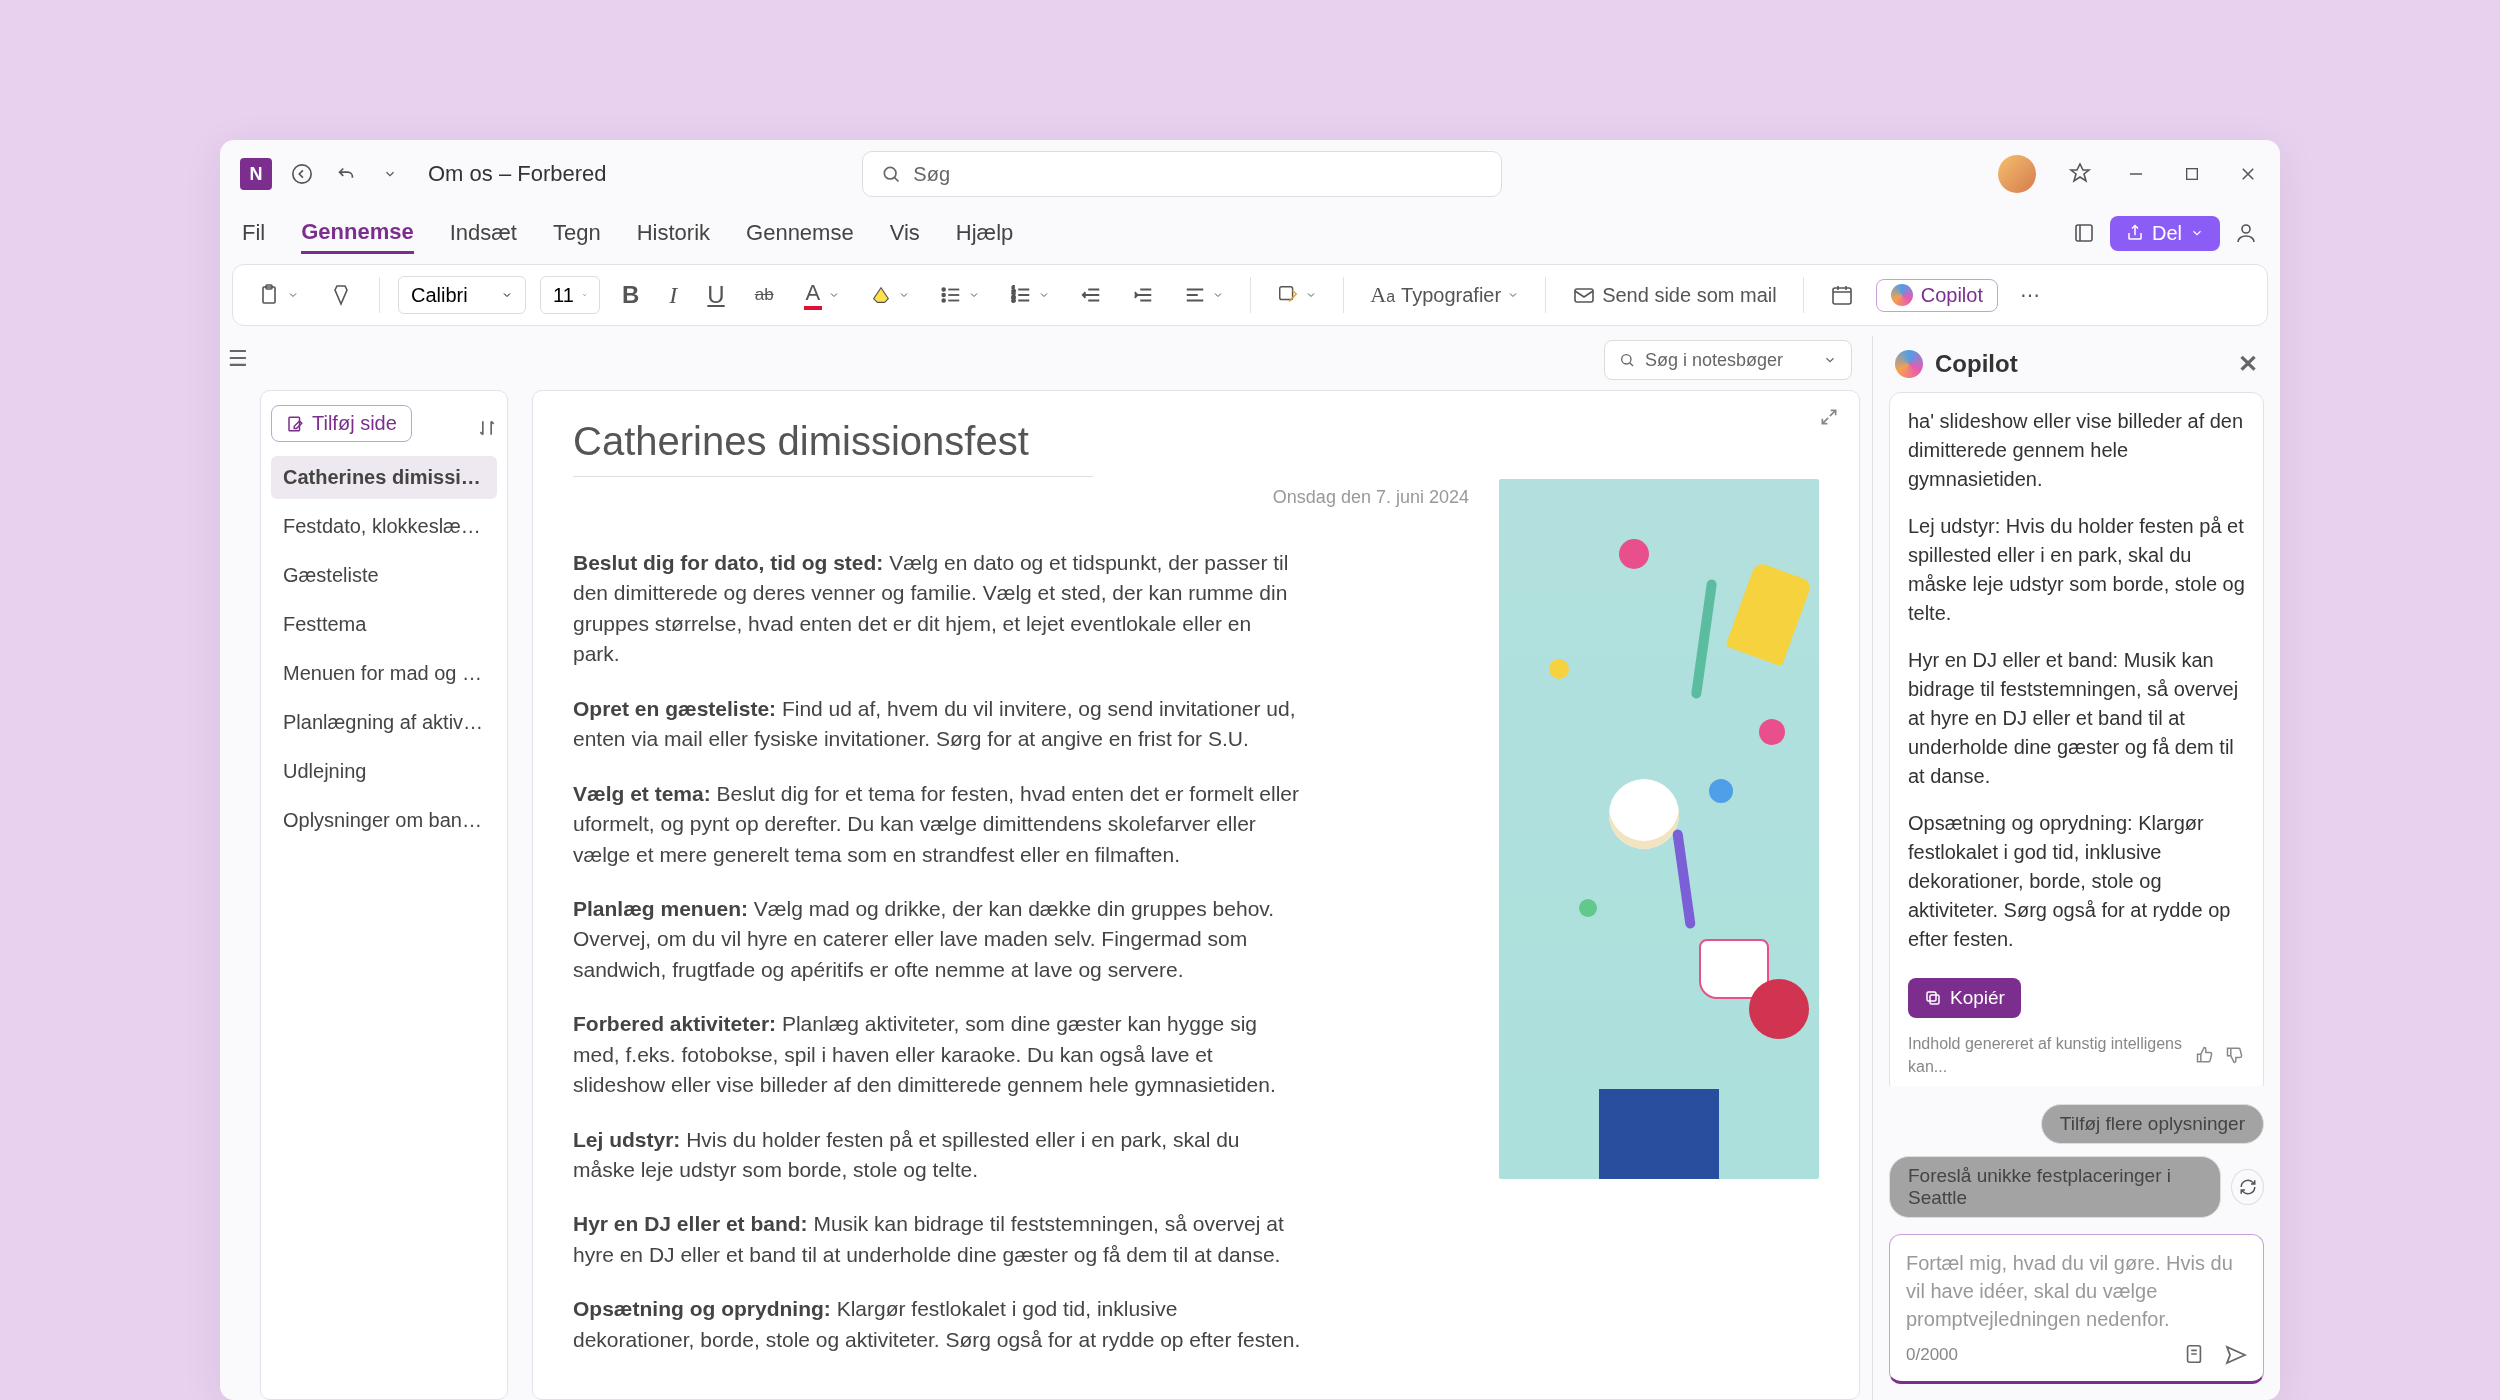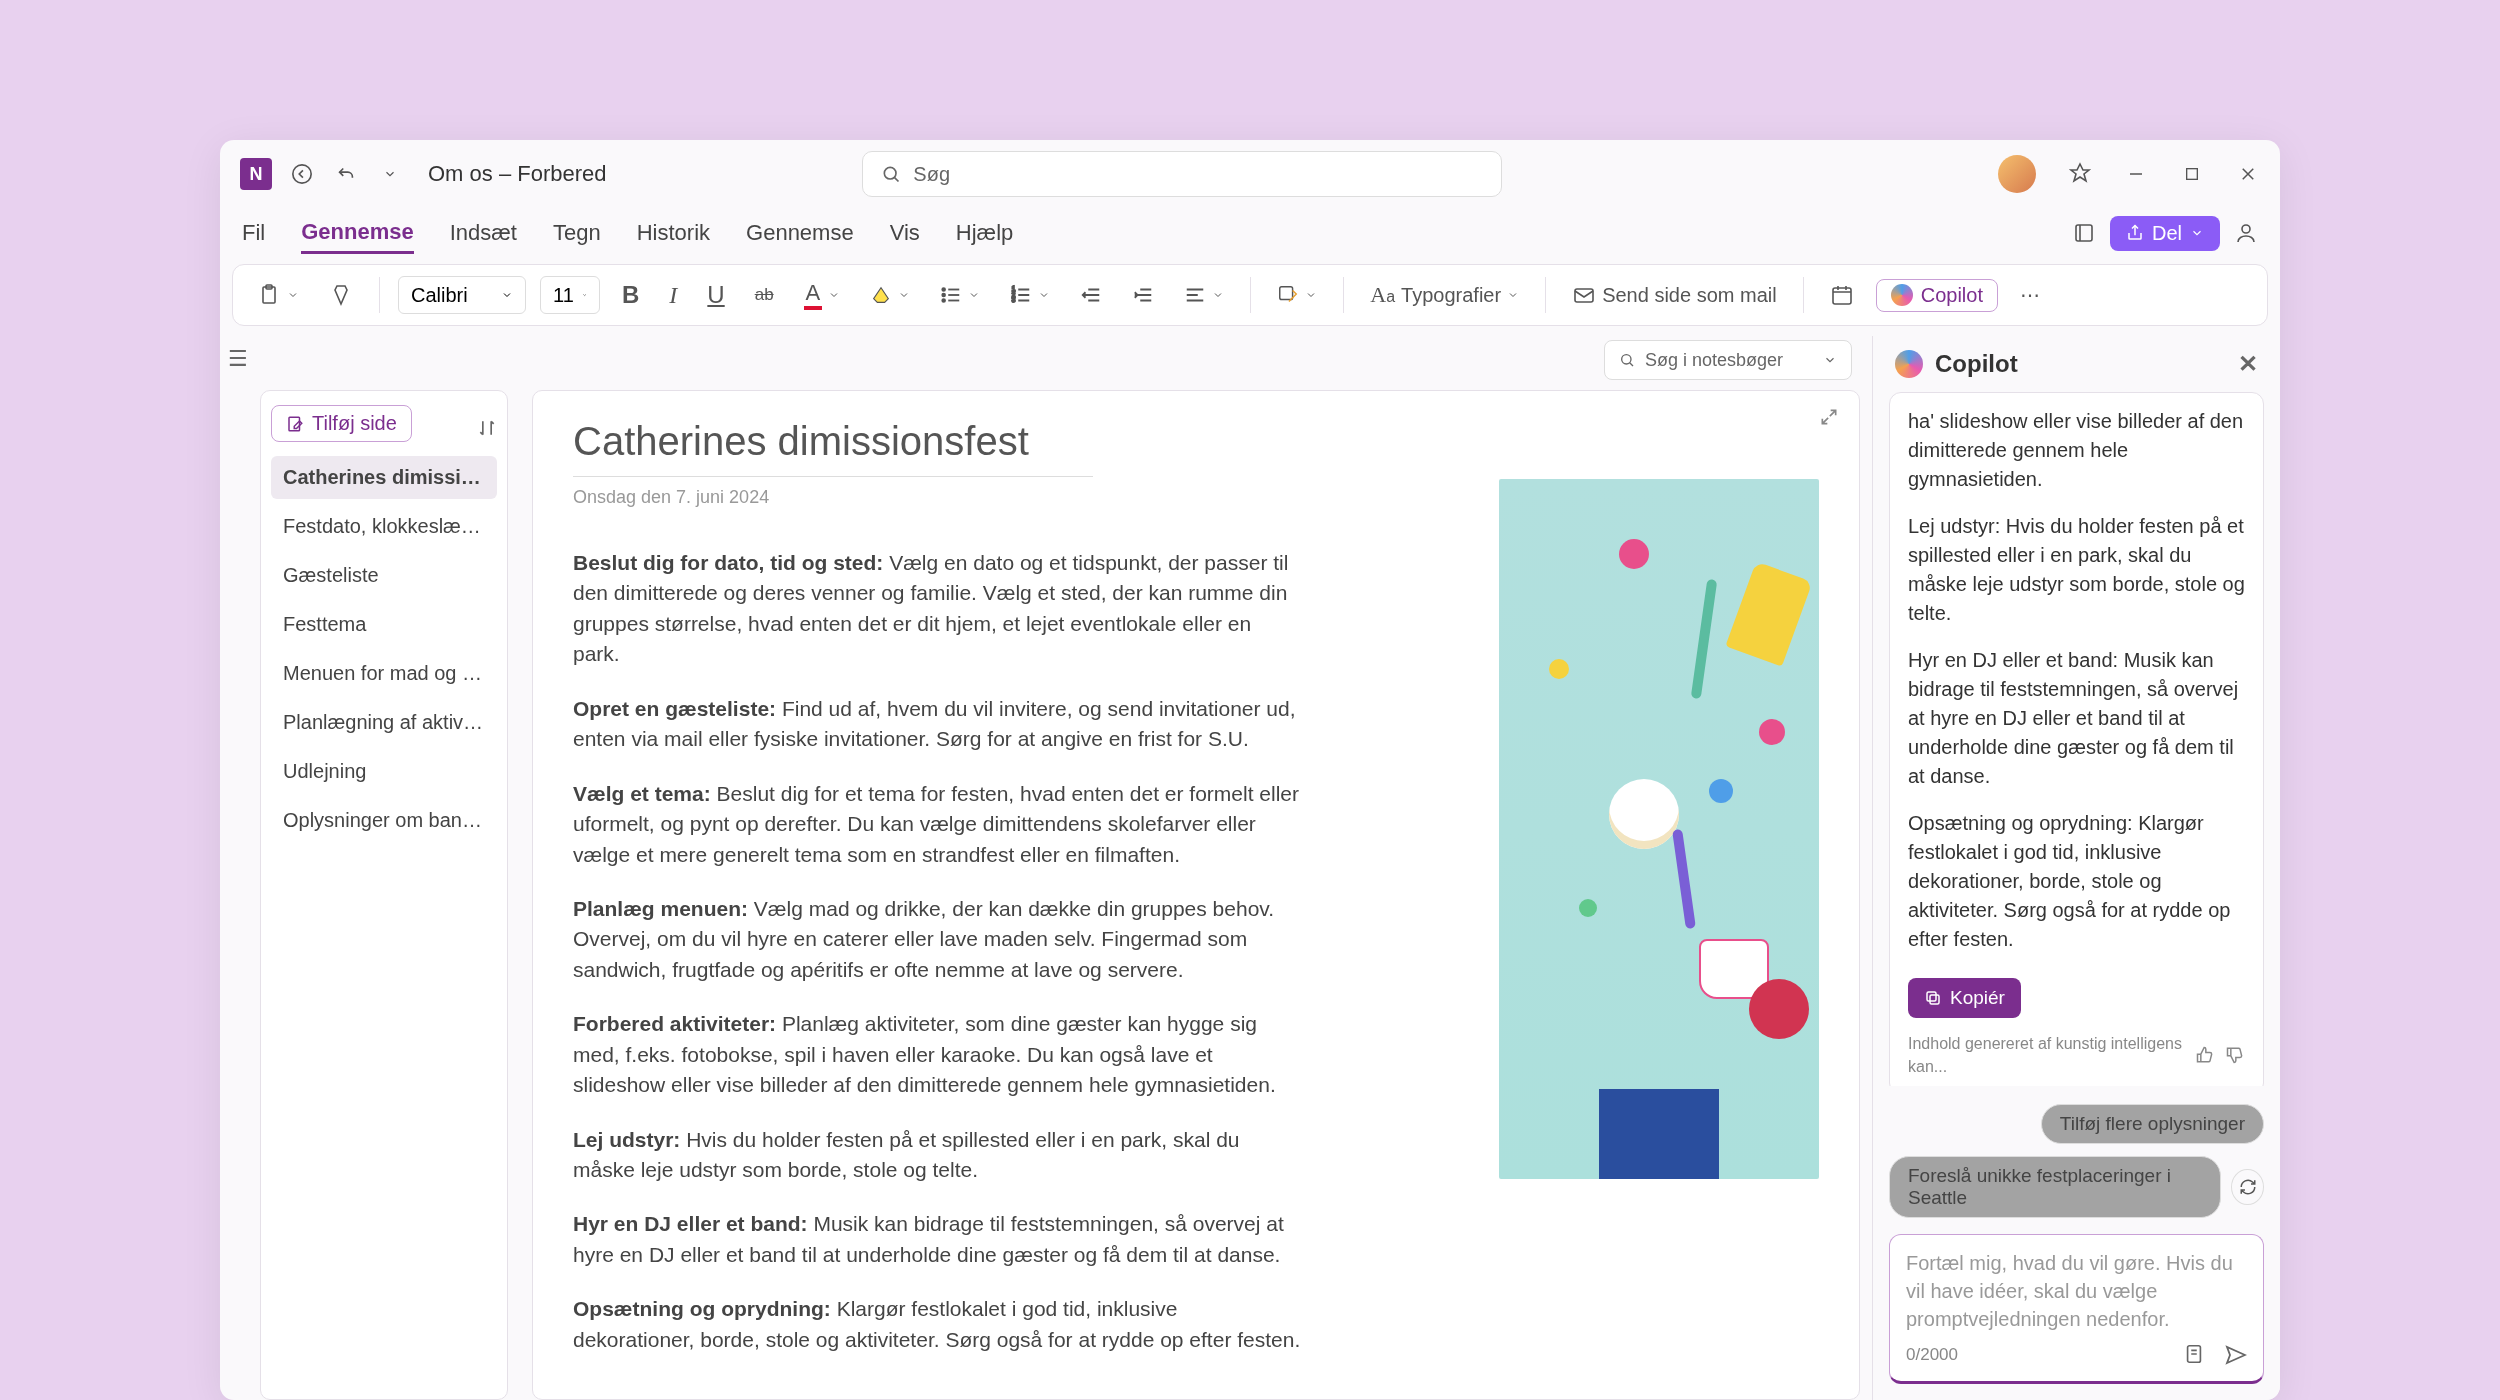--- a/index.html
+++ b/index.html
@@ -29,21 +29,21 @@
 .add-page { border: 1px solid #c9a0d6; border-radius: 8px; color: #7b2e8e; font-size: 20px; padding: 6px 14px; display: flex; align-items: center; gap: 8px; cursor: pointer; margin-bottom: 8px; width: fit-content; justify-content: flex-end; }
 .side-wrap { position: relative; }
 .side-item { font-size: 20px; color: #444; padding: 10px 12px; border-radius: 6px; cursor: pointer; white-space: nowrap; overflow: hidden; text-overflow: ellipsis; }
 .side-item.active { background: #eee9f0; font-weight: 600; }
 .content-top { display: flex; justify-content: flex-end; padding: 4px 20px 10px; }
 .notebook-search { border: 1px solid #ddd; border-radius: 8px; height: 40px; width: 248px; display: flex; align-items: center; padding: 0 14px; gap: 10px; font-size: 18px; color: #666; background: #fff; }
 .page { flex: 1; background: #fff; border: 1px solid #e5e0e8; border-radius: 10px; margin: 0 12px 0 12px; padding: 28px 40px; overflow: hidden; position: relative; display: flex; gap: 30px; }
 .expand { position: absolute; top: 16px; right: 20px; color: #888; cursor: pointer; }
 .page-left { flex: 1; }
 .page-title { font-size: 40px; color: #555; font-weight: 400; padding-bottom: 12px; border-bottom: 1px solid #ddd; display: inline-block; min-width: 520px; }
-.page-date { font-size: 18px; color: #999; margin-top: 10px; }
+.page-date { font-size: 18px; color: #999; margin-top: 10px; text-align: right; }
 .note-body { margin-top: 40px; font-size: 21px; color: #444; line-height: 1.45; display: flex; flex-direction: column; gap: 24px; max-width: 730px; }
 .note-body b { font-weight: 700; }
 .page-img { width: 320px; flex: 0 0 320px; margin-top: 60px; }
 .party-img { width: 100%; height: 700px; border-radius: 2px; background: linear-gradient(180deg,#b2e0de 0%,#ace0dc 100%); position: relative; overflow: hidden; }
 .confetti { position: absolute; border-radius: 50%; }
 .copilot-pane { width: 408px; border-left: 1px solid #e5e0e8; display: flex; flex-direction: column; background: #faf9fb; }
 .cp-header { display: flex; align-items: center; gap: 12px; padding: 14px 22px; font-size: 24px; font-weight: 600; color: #333; }
 .cp-logo { width: 28px; height: 28px; border-radius: 50%; background: conic-gradient(#4f9ee8,#e85ab0,#f5a14f,#4f9ee8); }
 .cp-close { margin-left: auto; color: #666; cursor: pointer; font-size: 24px; }
 .cp-body { flex: 1; overflow: hidden; padding: 0 16px; }

